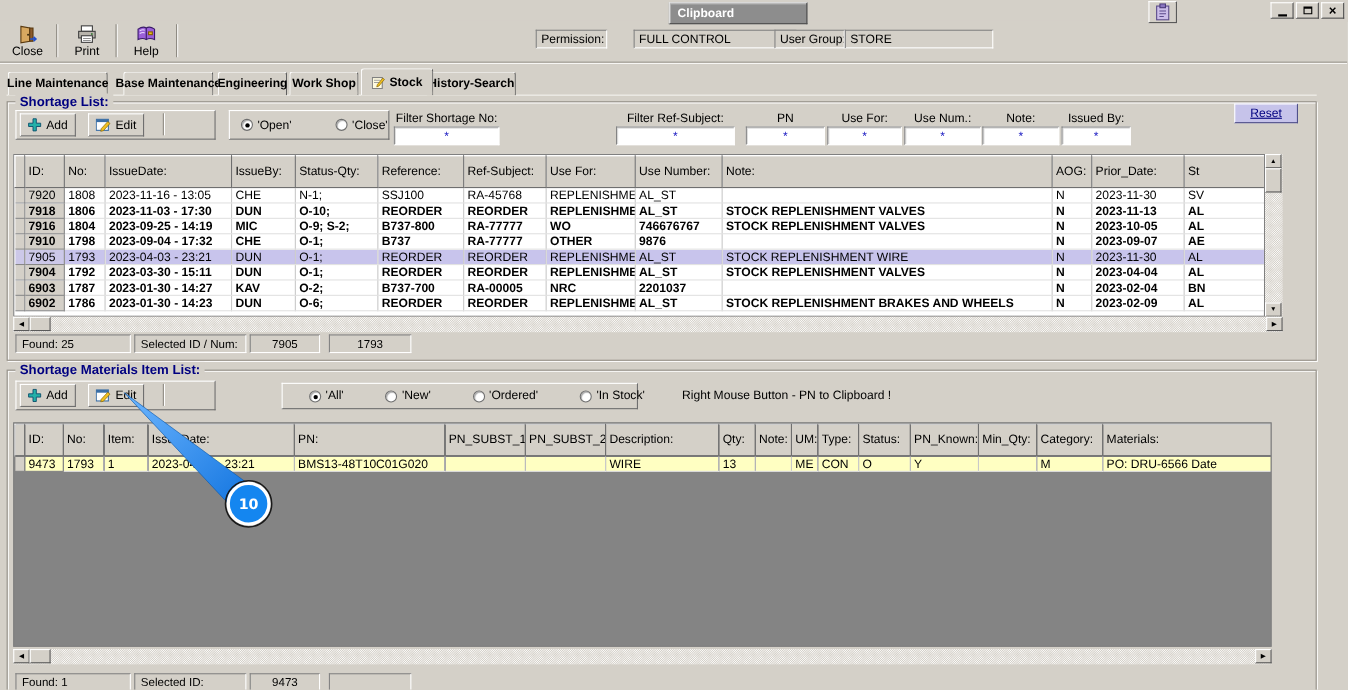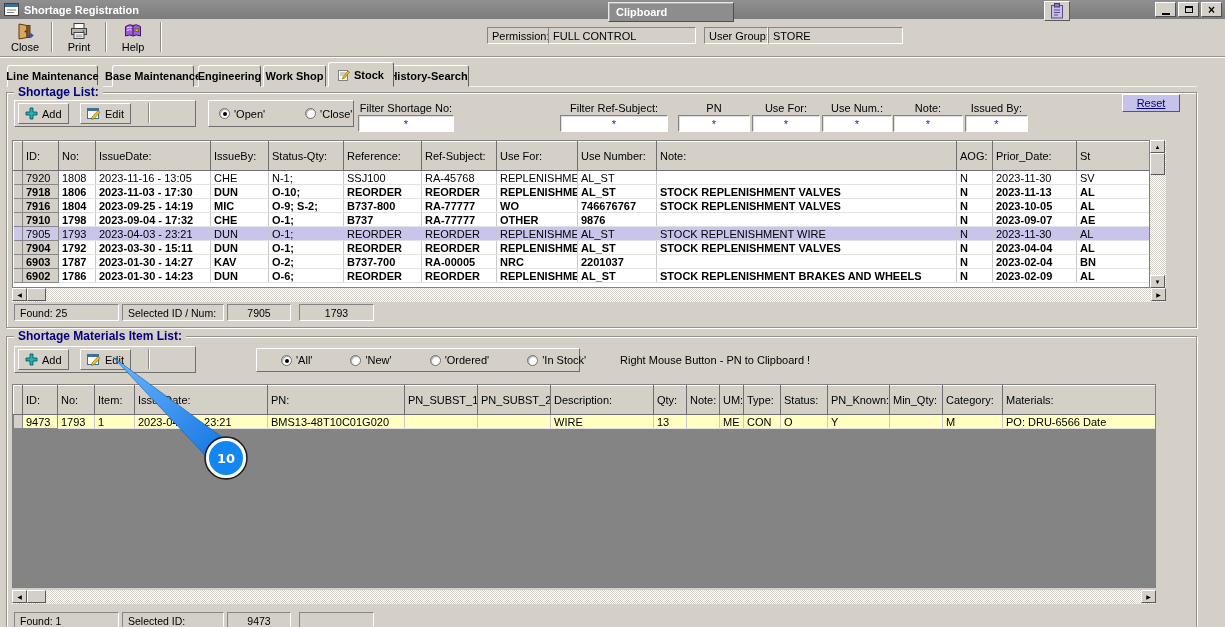--- a/index.html
+++ b/index.html
@@ -98,29 +98,20 @@
 
   .hint{position:absolute;left:620px;top:354px;white-space:nowrap;}
 
   
   .callout-svg{position:absolute;left:60px;top:345px;width:200px;height:140px;z-index:9;pointer-events:none;}
 </style>
 </head>
 <body>
 <div class="win">
 
-  <div class="titlebar">
-    <svg class="appico" viewBox="0 0 15 13">
-        <rect x="0.5" y="0.5" width="14" height="12" fill="#fff" stroke="#404040"></rect>
-        <rect x="1" y="1" width="13" height="3" fill="#3a6ea5"></rect>
-        <line x1="3" y1="7" x2="12" y2="7" stroke="#808080"></line>
-        <line x1="3" y1="9.5" x2="10" y2="9.5" stroke="#808080"></line>
-      </svg>
-    <span class="ttl">Shortage Registration</span>
-  </div>
   <div class="clipwin">
     <span class="ttl">Clipboard</span>
   </div>
   <div class="clipbtn">
     <svg width="14" height="16" viewBox="0 0 14 16">
         <rect x="1.5" y="2.5" width="11" height="12.5" fill="#cbbde9" stroke="#5a4a8a"></rect>
         <rect x="4.5" y="0.5" width="5" height="3.5" fill="#8a76c0" stroke="#4a3a7a"></rect>
         <line x1="4" y1="7" x2="10" y2="7" stroke="#5a4a8a"></line>
         <line x1="4" y1="9.5" x2="10" y2="9.5" stroke="#5a4a8a"></line>
         <line x1="4" y1="12" x2="8" y2="12" stroke="#5a4a8a"></line>
@@ -165,21 +156,21 @@
       <svg width="20" height="18" viewBox="0 0 20 18">
           <path d="M2.5 4.5 Q7 1.5 10 3.5 Q13 1.5 17.5 4.5 V14 Q13 12 10 14 Q7 12 2.5 14 Z" fill="#9a5fd8" stroke="#3a1a6a"></path>
           <path d="M10 3.5 V14" stroke="#3a1a6a"></path>
           <path d="M4 6 Q7 4.5 8.5 5.5 M4 8.5 Q7 7 8.5 8" stroke="#e8d8ff" fill="none"></path>
           <rect x="12" y="7" width="3.5" height="2.5" fill="#f0c020" stroke="#806000"></rect>
         </svg>
       <span>Help</span>
     </div>
     <div class="tsep" style="left:160px"></div>
     <div class="tb-field field" style="left:487px;top:8px;width:65px">Permission:</div>
-    <div class="tb-field field" style="left:548px;top:8px;width:148px">FULL CONTROL</div>
+    <div class="tb-field field" style="left:576px;top:8px;width:148px">FULL CONTROL</div>
     <div class="tb-field field" style="left:704px;top:8px;width:64px">User Group:</div>
     <div class="tb-field field" style="left:768px;top:8px;width:135px">STORE</div>
   </div>
 
   <div class="tabline"></div>
   <div class="tabs">
     <div class="tab" style="left:1px;width:91px">
         <span>Line Maintenance</span>
       </div>
     <div class="tab" style="left:106px;width:82px">

